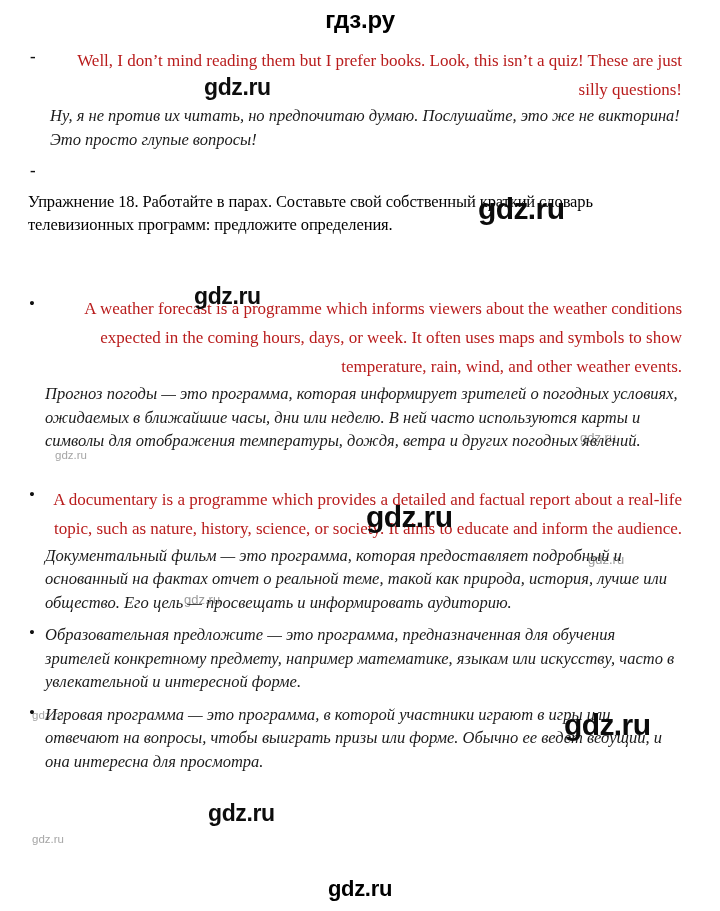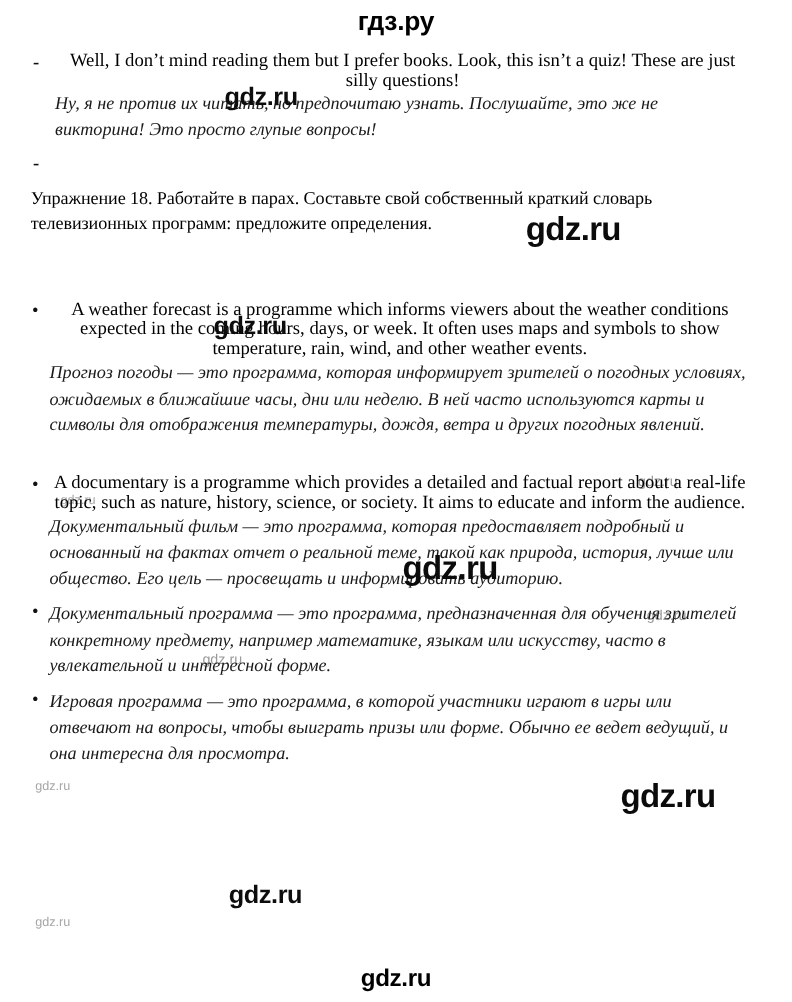--- a/index.html
+++ b/index.html
@@ -61,24 +61,24 @@
   .dialogue .dash {
     position: absolute;
     left: 2px;
     top: 0;
     font-size: 17px;
     line-height: 22px;
     font-weight: 700;
   }
   .eng {
     font-size: 17px;
-    line-height: 18px;
-    font-family: "Liberation Serif", "DejaVu Serif", serif;
-    color: #000000;
-    text-align: center;
+    line-height: 29px;
+    font-family: "Liberation Serif", "DejaVu Serif", serif;
+    color: #b91c1c;
+    text-align: right;
   }
   .rus {
     font-size: 16.5px;
     line-height: 23.5px;
     font-style: italic;
     font-family: "Liberation Serif", "DejaVu Serif", serif;
     color: #1a1a1a;
   }
 
   .gap-sm { height: 7px; }
@@ -183,21 +183,21 @@
       <div class="wm wm-bold-lg" style="left: 564px; top: 708px;">gdz.ru</div>
       <div class="wm wm-gray-xs" style="left: 32px; top: 833px;">gdz.ru</div>
       <div class="wm wm-bold-md" style="left: 208px; top: 800px;">gdz.ru</div>
     </div>
 
   <div class="content">
 
     <div class="dialogue">
       <span class="dash">-</span>
       <div class="eng">Well, I don’t mind reading them but I prefer books. Look, this isn’t a quiz! These are just silly questions!</div>
-      <div class="rus">Ну, я не против их читать, но предпочитаю узнать. Послушайте, это же не викторина! Это просто глупые вопросы!</div>
+      <div class="rus">Ну, я не против их читать, но предпочитаю думаю. Послушайте, это же не викторина! Это просто глупые вопросы!</div>
     </div>
 
     <div class="gap-sm"></div>
 
     <div class="dialogue">
       <span class="dash">-</span>
     </div>
 
     <div class="gap-lg"></div>
 
@@ -211,21 +211,21 @@
         <div class="eng">A weather forecast is a programme which informs viewers about the weather conditions expected in the coming hours, days, or week. It often uses maps and symbols to show temperature, rain, wind, and other weather events.</div>
         <div class="rus">Прогноз погоды — это программа, которая информирует зрителей о погодных условиях, ожидаемых в ближайшие часы, дни или неделю. В ней часто используются карты и символы для отображения температуры, дождя, ветра и других погодных явлений.</div>
       </li>
       <li class="def-item">
         <span class="bullet">•</span>
         <div class="eng">A documentary is a programme which provides a detailed and factual report about a real-life topic, such as nature, history, science, or society. It aims to educate and inform the audience.</div>
         <div class="rus">Документальный фильм — это программа, которая предоставляет подробный и основанный на фактах отчет о реальной теме, такой как природа, история, лучше или общество. Его цель — просвещать и информировать аудиторию.</div>
       </li>
       <li class="def-item">
         <span class="bullet">•</span>
-        <div class="rus">Документальный программа — это программа, предназначенная для обучения зрителей конкретному предмету, например математике, языкам или искусству, часто в увлекательной и интересной форме.</div>
+        <div class="rus">Образовательная предложите — это программа, предназначенная для обучения зрителей конкретному предмету, например математике, языкам или искусству, часто в увлекательной и интересной форме.</div>
       </li>
       <li class="def-item">
         <span class="bullet">•</span>
         <div class="rus">Игровая программа — это программа, в которой участники играют в игры или отвечают на вопросы, чтобы выиграть призы или форме. Обычно ее ведет ведущий, и она интересна для просмотра.</div>
       </li>
     </ul>
 
   </div>
 
   <div class="wm-footer" style="top: 876px;">gdz.ru</div>

